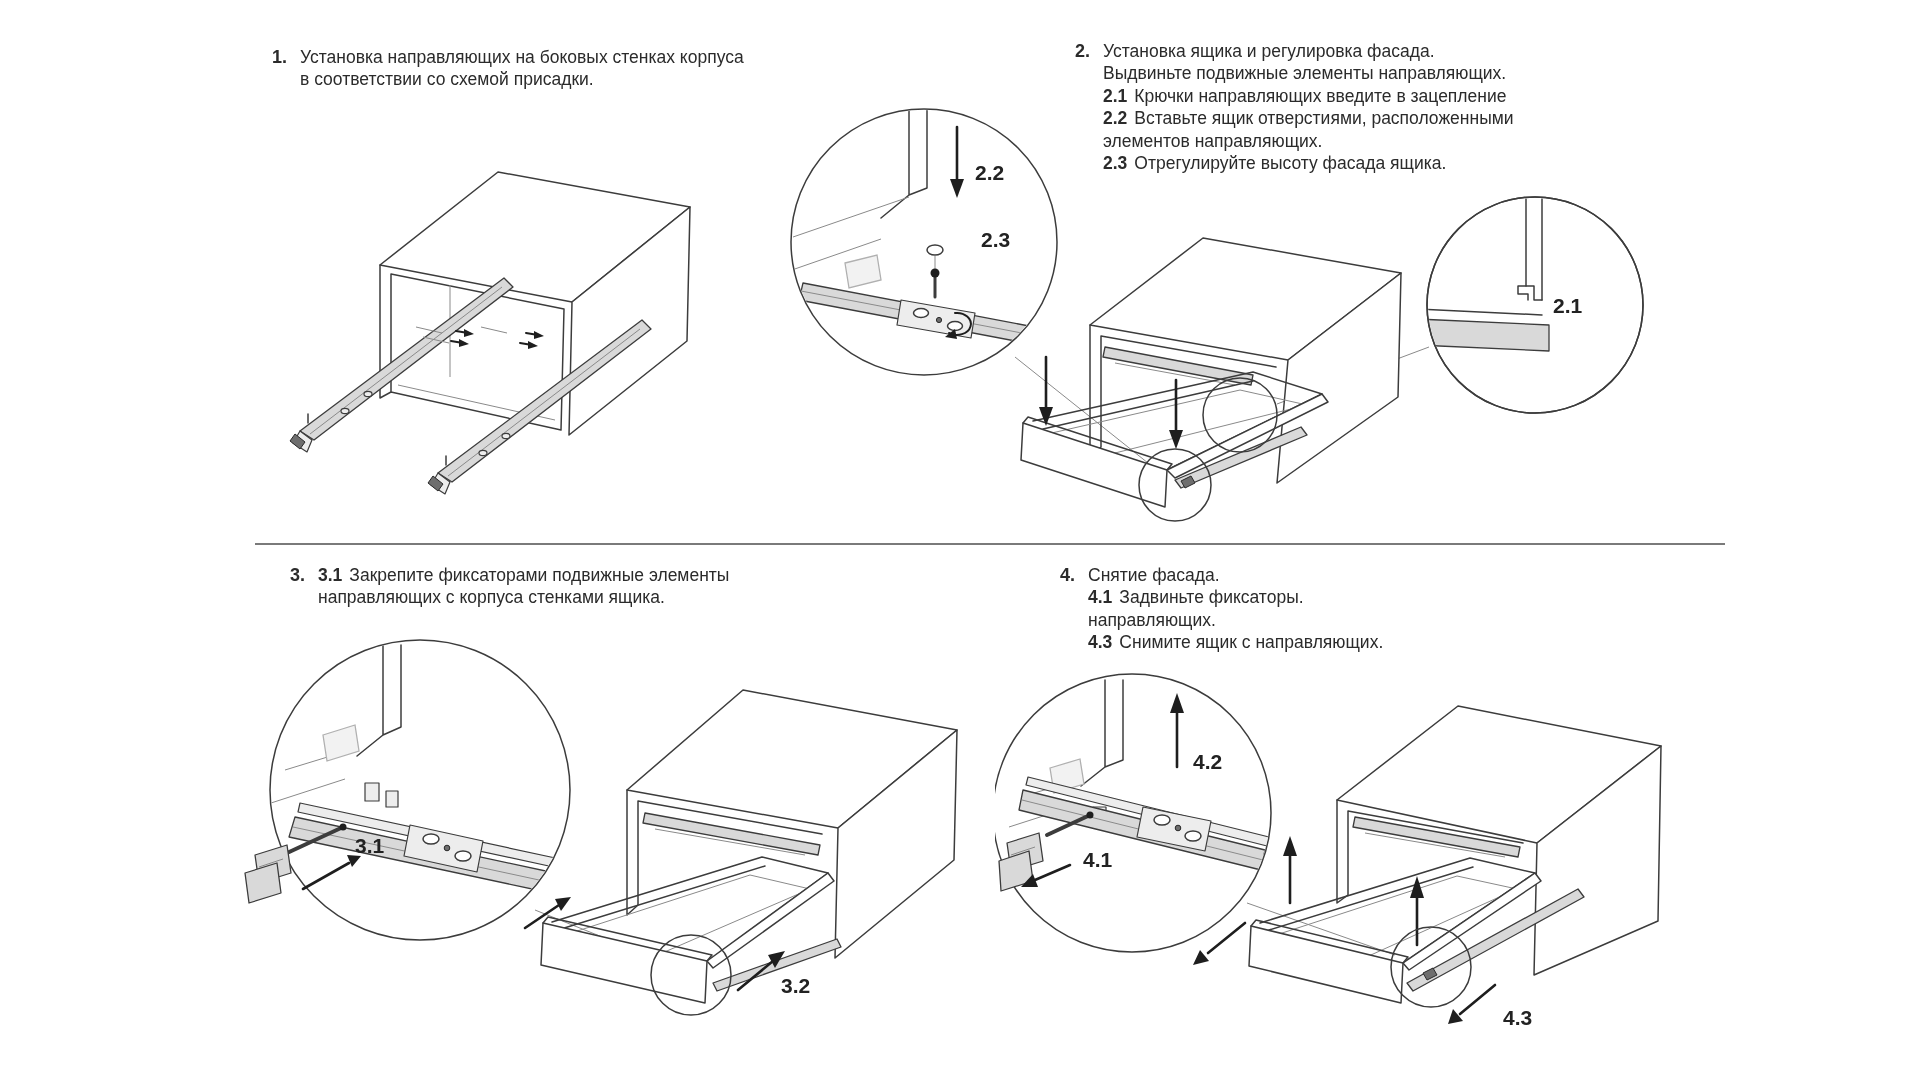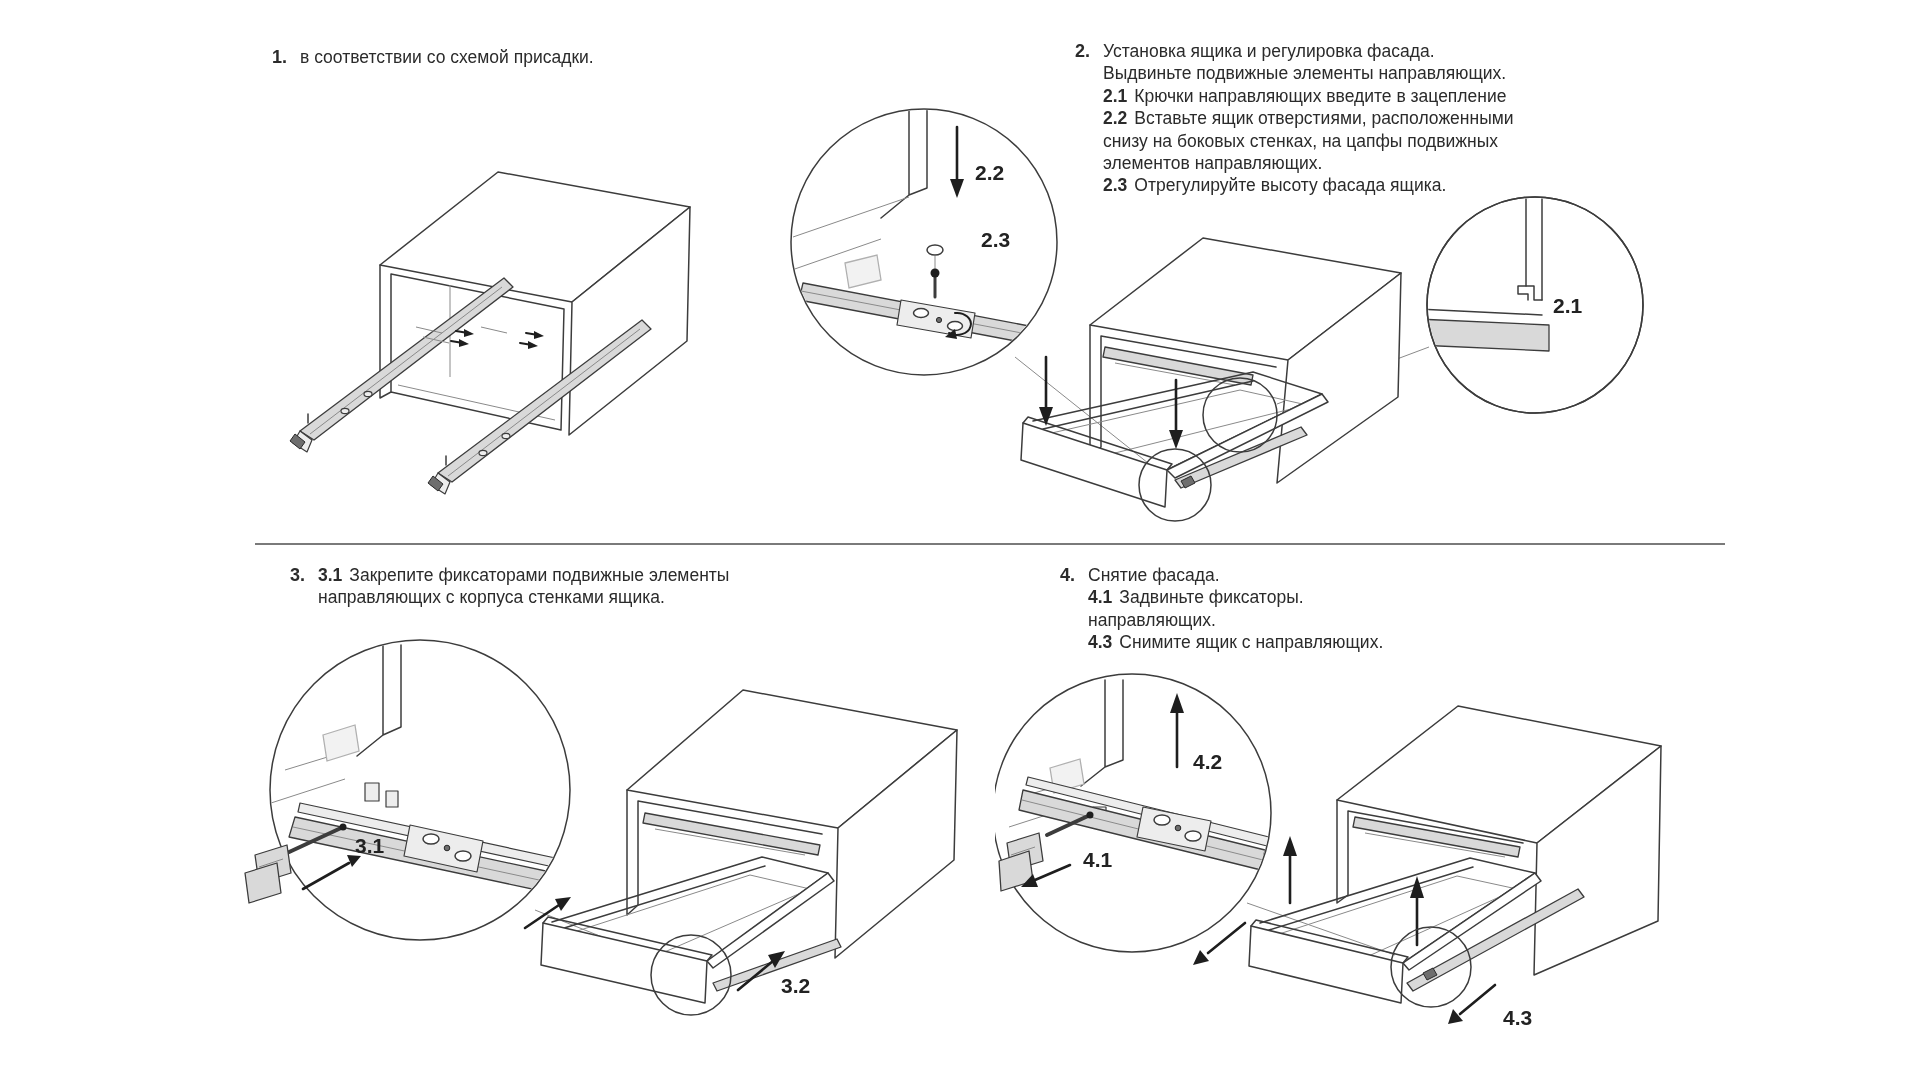--- a/index.html
+++ b/index.html
@@ -27,32 +27,32 @@
   .cap  { font-family:"Liberation Sans", sans-serif; font-size:21px; font-weight:700; fill:#222222; }
 </style>
 </head>
 <body>
 
 <div class="page">
 
   <div class="step" style="left:272px; top:46px;">
     <div class="num">1.</div>
     <div class="lines">
+      <div class="line"><b class="ln"></b><span>Установка направляющих на боковых стенках корпуса</span></div>
       <div class="line"><b class="ln"></b><span>в соответствии со схемой присадки.</span></div>
     </div>
   </div>
 
   <div class="step" style="left:1075px; top:40px;">
     <div class="num">2.</div>
     <div class="lines">
       <div class="line"><b class="ln"></b><span>Установка ящика и регулировка фасада.</span></div>
       <div class="line"><b class="ln"></b><span>Выдвиньте подвижные элементы направляющих.</span></div>
       <div class="line"><b class="ln">2.1</b><span>Крючки направляющих введите в зацепление</span></div>
       <div class="line"><b class="ln">2.2</b><span>Вставьте ящик отверстиями, расположенными</span></div>
-      <div class="line"><b class="ln"></b><span>снизу на боковых стенках, на цапфы подвижных</span></div>
       <div class="line"><b class="ln"></b><span>элементов направляющих.</span></div>
       <div class="line"><b class="ln">2.3</b><span>Отрегулируйте высоту фасада ящика.</span></div>
     </div>
   </div>
 
   <div class="divider" style="left:255px; top:543px; width:1470px;"></div>
 
   <div class="step" style="left:290px; top:564px;">
     <div class="num">3.</div>
     <div class="lines">

